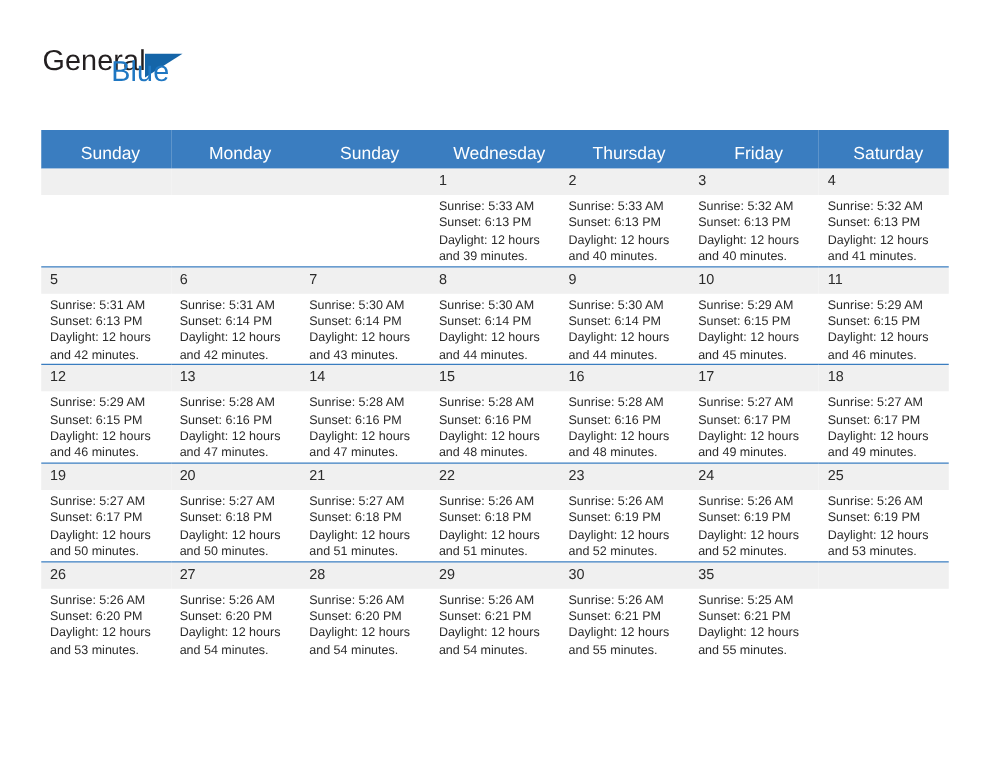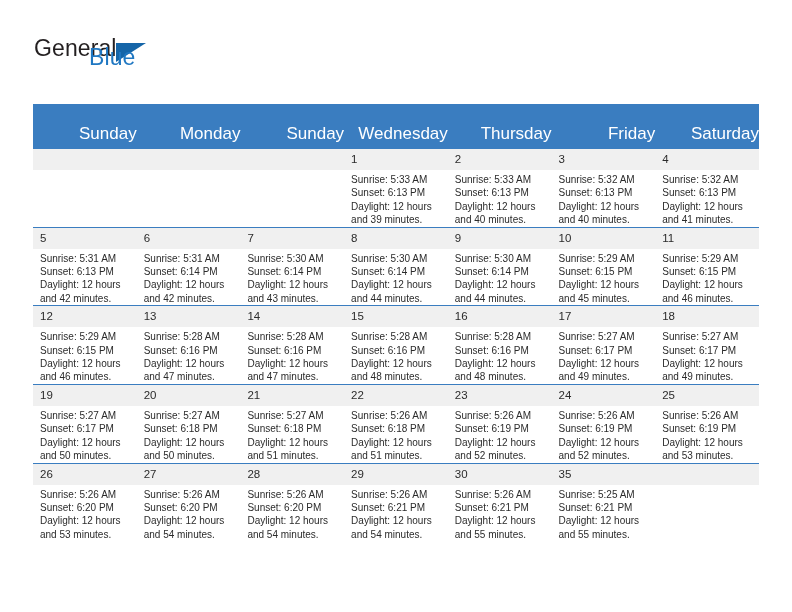--- a/index.html
+++ b/index.html
@@ -97,24 +97,24 @@
     width: 726px;
   }
   table.cal {
     border-collapse: collapse;
     table-layout: fixed;
     width: 726px;
   }
   table.cal th {
     background: #3a7dc0;
     color: #ffffff;
-    font-size: 17px;
+    font-size: 14px;
     font-weight: normal;
-    text-align: right;
-    padding: 20px 0 5px 7px;
+    text-align: center;
+    padding: 10px 0 5px 7px;
     height: 12px;
     border: none;
   }
   table.cal td {
     width: 103.71px;
     height: 74px;
     vertical-align: top;
     padding: 0;
     border: none;
     border-top: 1.3px solid #3a7dc0;

